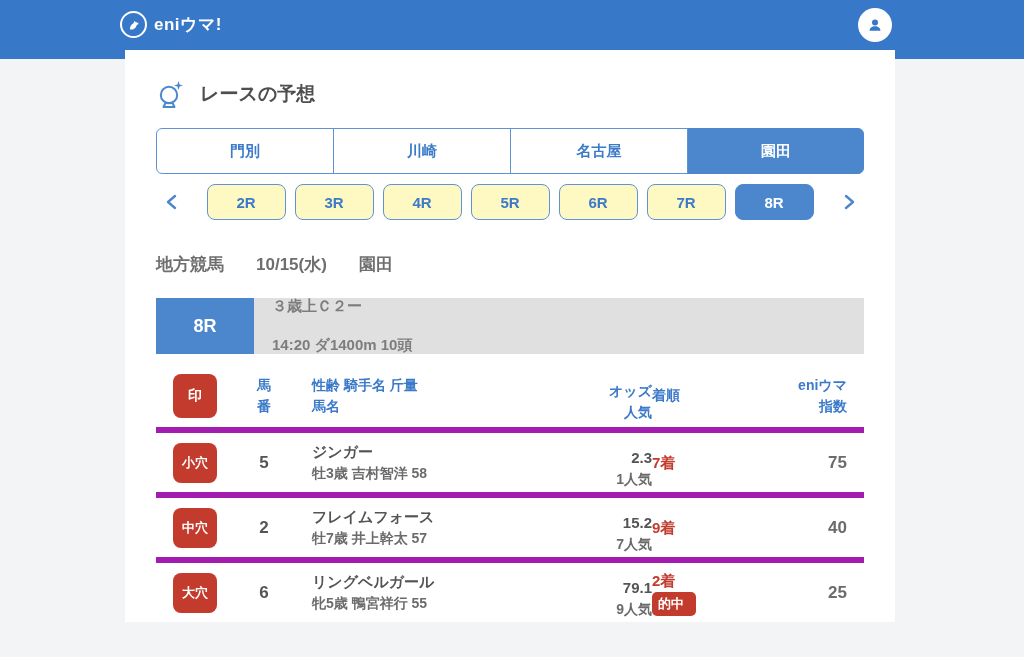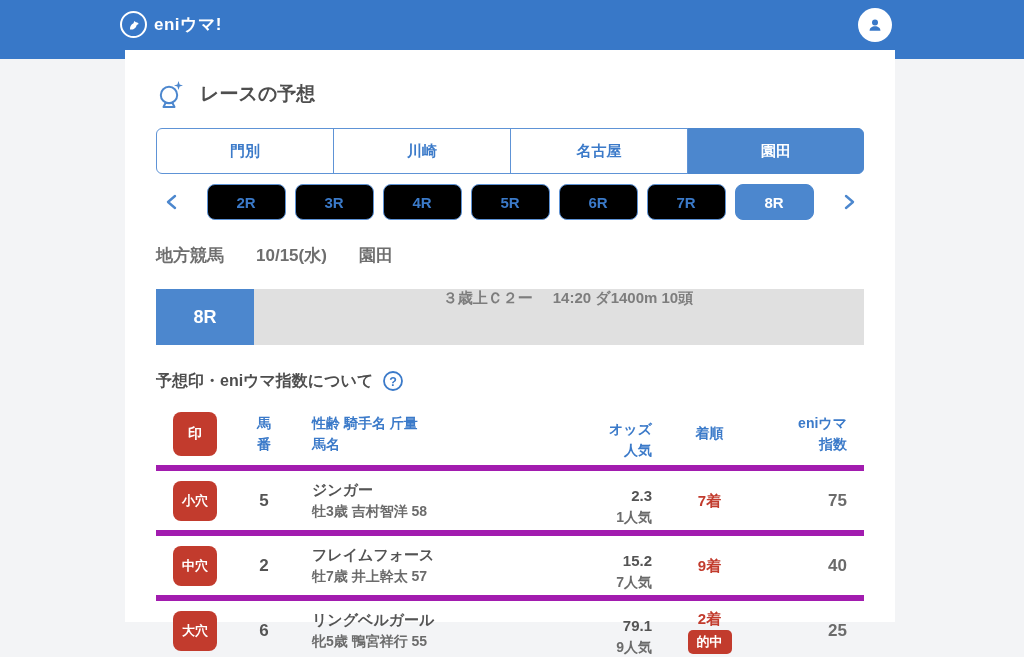--- a/index.html
+++ b/index.html
@@ -21,47 +21,47 @@
 
   
   .track-tabs { margin-top:19px; display:flex; height:46px; border:1px solid #5E93D6; border-radius:6px; background:#fff; }
   .track-tab { flex:1; display:flex; align-items:center; justify-content:center; font-size:15px; font-weight:bold; color:#3B7AC9; border-right:1px solid #5E93D6; cursor:pointer; }
   .track-tab:last-child { border-right:none; }
   .track-tab.selected { background:#4C87CE; color:#fff; border-radius:0 7px 7px 0; margin:-1px -1px -1px 0; }
 
   
   .race-row { margin-top:10px; height:36px; display:flex; align-items:center; justify-content:space-between; }
   .race-btns { display:flex; gap:9px; }
-  .race-btn { width:79px; height:36px; border:1.5px solid #5E93D6; border-radius:8px; background:#000000; display:flex; align-items:center; justify-content:center; font-size:15px; font-weight:bold; color:#3B7AC9; cursor:pointer; }
+  .race-btn { width:79px; height:36px; border:1.5px solid #5E93D6; border-radius:8px; background:#fef9c3; display:flex; align-items:center; justify-content:center; font-size:15px; font-weight:bold; color:#3B7AC9; cursor:pointer; }
   .race-btn.selected { background:#4C87CE; color:#fff; border-color:#4C87CE; }
   .chev { width:30px; display:flex; align-items:center; justify-content:center; cursor:pointer; }
 
   
-  .meta { margin-top:24px; display:flex; gap:32px; font-size:17px; font-weight:bold; color:#6E6E6E; }
+  .meta { margin-top:33px; display:flex; gap:32px; font-size:17px; font-weight:bold; color:#6E6E6E; }
 
   
   .race-bar { margin-top:22px; height:56px; display:flex; }
   .race-bar-no { width:98px; background:#4C87CE; color:#fff; font-size:18px; font-weight:bold; display:flex; align-items:center; justify-content:center; }
-  .race-bar-info { flex:1; background:#E0E0E0; padding-left:18px; display:flex; flex-direction:row; justify-content:center; gap:20px; }
+  .race-bar-info { flex:1; background:#E0E0E0; padding-left:18px; display:flex; flex-direction:column; justify-content:center; gap:20px; }
   .race-bar-info div { font-size:15px; font-weight:bold; color:#7D7D7D; }
 
   
   .about { margin-top:25px; display:flex; align-items:center; gap:9px; }
   .about-label { font-size:16px; font-weight:bold; color:#4E4E4E; }
 
   
   .tbl { margin-top:10px; }
   .trow { display:flex; align-items:center; }
   .thead { height:63px; }
   .tdata { height:65px; border-top:6px solid #a21caf; }
   .col-mark { width:61px; display:flex; align-items:center; }
   .col-num  { width:94px; text-align:center; }
   .col-name { flex:1; padding-left:1px; }
   .col-odds { width:140px; text-align:right;margin-top:12px; }
-  .col-rank { width:115px; text-align:center; }
+  .col-rank { width:115px; }
   .col-idx  { width:97px; text-align:right; padding-right:17px; }
 
   .hdr-txt { color:#3B7AC9; font-size:14px; font-weight:bold; line-height:1.45; }
   .mark-hdr { width:44px; height:44px; margin-left:17px; background:#C23B2D; border-radius:8px; color:#fff; font-size:14px; font-weight:bold; display:flex; align-items:center; justify-content:center; }
   .mark-badge { width:44px; height:40px; margin-left:17px; background:#C23B2D; border-radius:8px; color:#fff; font-size:13px; font-weight:bold; display:flex; align-items:center; justify-content:center; }
 
   .cell-num { font-size:17px; font-weight:bold; color:#545454; }
   .name-l1 { font-size:15px; font-weight:bold; color:#545454; line-height:1.5; }
   .name-l2 { font-size:14px; font-weight:bold; color:#6B6B6B; line-height:1.5; }
   .odds-l1 { font-size:15px; font-weight:bold; color:#545454; line-height:1.5; }
@@ -146,27 +146,20 @@
   </div>
 
   <div class="race-bar">
     <div class="race-bar-no">8R</div>
     <div class="race-bar-info">
       <div>３歳上Ｃ２ー</div>
       <div>14:20 ダ1400m 10頭</div>
     </div>
   </div>
 
-  <div class="about">
-    <span class="about-label">予想印・eniウマ指数について</span>
-    <svg width="22" height="22" viewBox="0 0 22 22">
-      <circle cx="11" cy="11" r="9" fill="none" stroke="#3B7AC9" stroke-width="1.8"></circle>
-      <text x="11" y="15.5" text-anchor="middle" font-size="12.5" font-weight="bold" fill="#3B7AC9" font-family="Liberation Sans, sans-serif">?</text>
-    </svg>
-  </div>
 
   <div class="tbl">
 
     <div class="trow thead">
       <div class="col-mark">
           <div class="mark-hdr">印</div>
         </div>
       <div class="col-num hdr-txt">
         <div>馬</div>
         <div>番</div>

